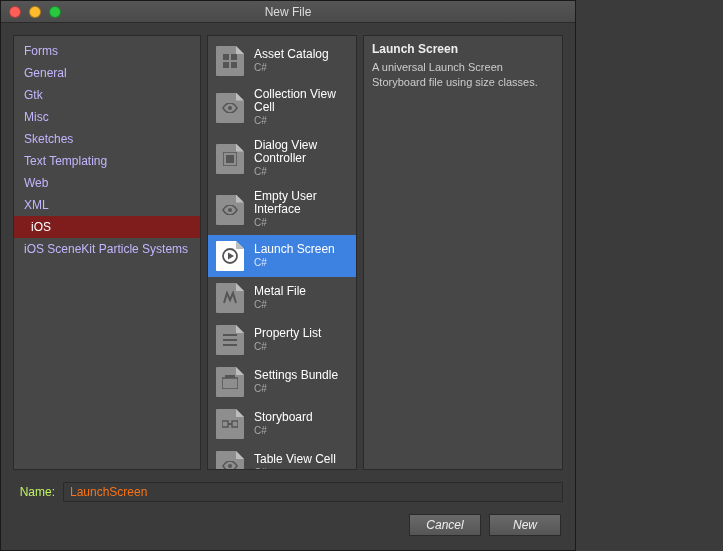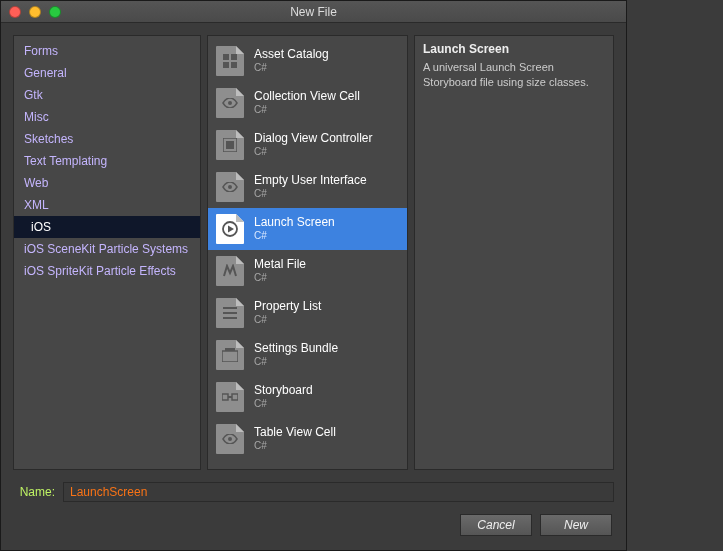--- a/index.html
+++ b/index.html
@@ -5,21 +5,21 @@
   * { box-sizing: border-box; margin: 0; padding: 0; }
   html, body { width: 723px; height: 551px; }
   body {
     font-family: -apple-system, "Helvetica Neue", Arial, sans-serif;
     font-size: 12px;
     background: #3b3b3b;
     color: #dcdcdc;
     overflow: hidden;
   }
   .window {
-    width: 627px;
+    width: 576px;
     height: 551px;
     background: #3b3b3b;
     border: 1px solid #1a1a1a;
     display: flex;
     flex-direction: column;
   }
   .titlebar {
     height: 22px;
     background: linear-gradient(#555, #4a4a4a);
     border-bottom: 1px solid #2a2a2a;
@@ -62,21 +62,21 @@
   .middle { flex: 1; }
   .right { width: 200px; flex-shrink: 0; padding: 6px 8px; }
   .cat-item {
     padding: 4px 8px 4px 10px;
     font-size: 12px;
     color: #c4b5fd;
     line-height: 14px;
     cursor: default;
   }
   .cat-item.selected {
-    background: #0f172a;
+    background: #7f1d1d;
     color: #fff;
     padding-left: 17px;
   }
   .tpl-item {
     display: flex;
     align-items: center;
     gap: 10px;
     padding: 6px 8px;
     cursor: default;
   }
@@ -179,21 +179,20 @@
             <div class="cat-item">Forms</div>
             <div class="cat-item">General</div>
             <div class="cat-item">Gtk</div>
             <div class="cat-item">Misc</div>
             <div class="cat-item">Sketches</div>
             <div class="cat-item">Text Templating</div>
             <div class="cat-item">Web</div>
             <div class="cat-item">XML</div>
             <div class="cat-item selected">iOS</div>
             <div class="cat-item">iOS SceneKit Particle Systems</div>
-            <div class="cat-item">iOS SpriteKit Particle Effects</div>
           </div>
       </div>
 
       <div class="pane middle">
         <div class="scroll" id="tpl-list" style="padding-top:4px;">
             <div class="tpl-item">
               <div class="tpl-icon">
                 <span class="fold"></span>
                 <svg width="14" height="14" viewBox="0 0 14 14">
                   <rect x="0" y="0" width="6" height="6" fill="#555"></rect>

